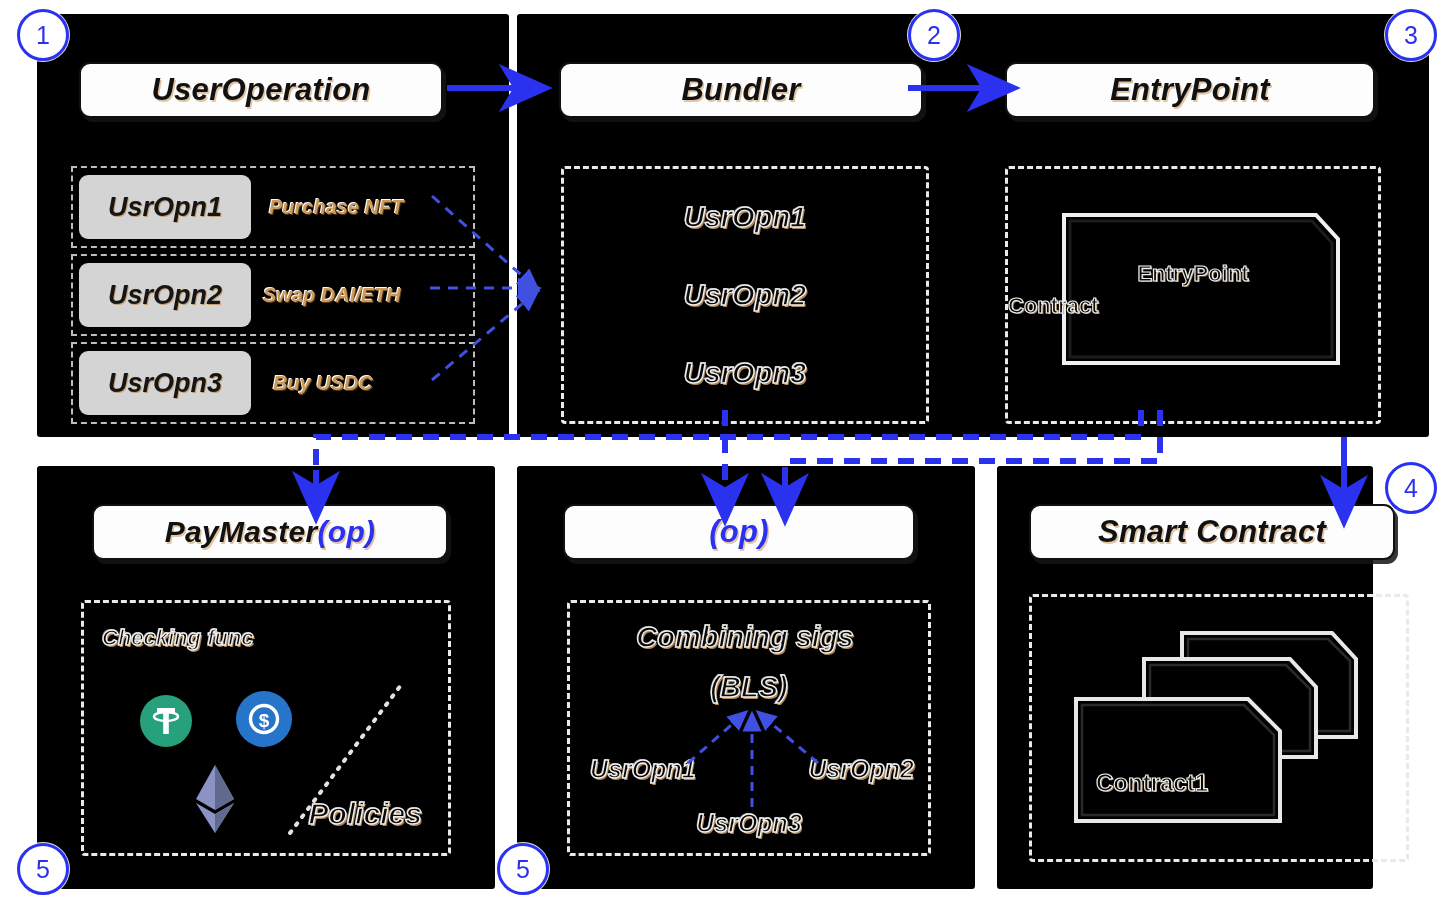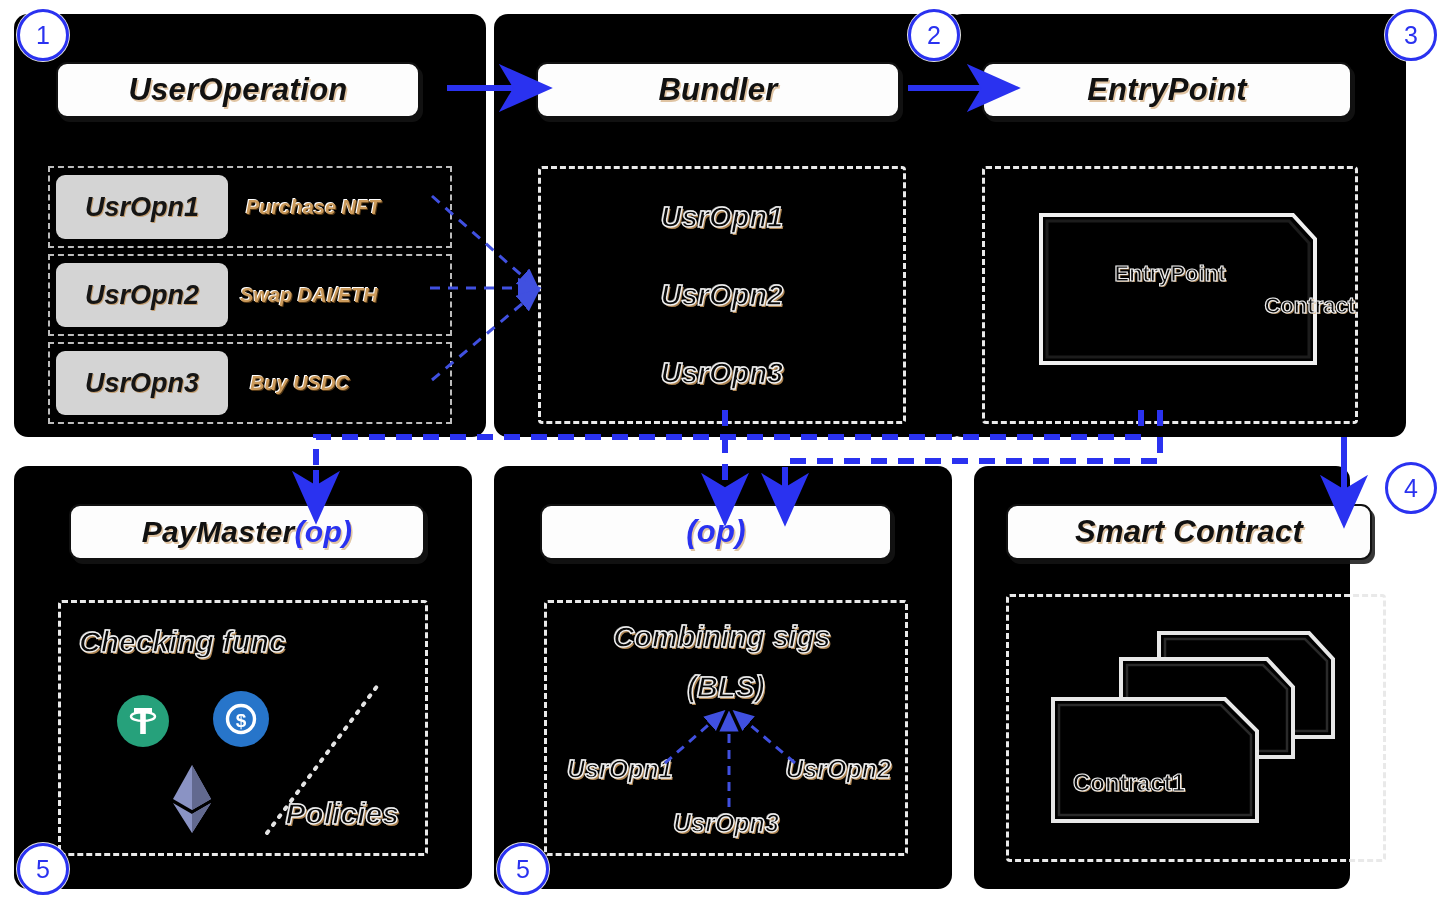--- a/index.html
+++ b/index.html
@@ -5,21 +5,21 @@
 <style>
   html,body{margin:0;padding:0;background:#ffffff;}
   body{
     font-family:"Liberation Sans", sans-serif;
     width:1446px;height:909px;overflow:hidden;position:relative;
   }
   #stage{position:absolute;left:0;top:0;width:1446px;height:909px;background:#ffffff;}
 
   
   .panel{
-    position:absolute;background:#000000;border-radius:14px;
+    position:absolute;background:#000000;border-radius:3px;margin-left:23px;
   }
   .panel-title{
     position:absolute;background:#fdfdfd;border:2px solid #111;
     border-radius:11px;box-shadow:3px 4px 0 rgba(20,20,20,.85);
     display:flex;align-items:center;justify-content:center;
     font-style:italic;font-weight:bold;color:#111;
     letter-spacing:.3px;white-space:nowrap;
   }
   .panel-title .op{color:#2a32f0;font-style:italic;}
   .title-shadowtext{
@@ -126,31 +126,31 @@
     </div>
     <div class="dashbox" style="left:34px;top:152px;width:376px;height:258px;">
 
       <div class="docshape" style="left:50px;top:40px;width:286px;height:160px;">
         <svg width="286" height="160" viewBox="0 0 286 160">
           <path d="M6 154 L6 6 L258 6 L280 30 L280 154 Z" fill="#000" stroke="#f0f0f0" stroke-width="4"></path>
           <path d="M12 148 L12 12 L254 12 L274 34 L274 148 Z" fill="#000" stroke="#1c1c1c" stroke-width="3"></path>
         </svg>
       </div>
       <div class="emboss-plain" style="position:absolute;left:0;right:0;top:92px;text-align:center;font-size:22px;">EntryPoint</div>
-      <div class="emboss-plain" style="position:absolute;left:0;right:0;top:124px;text-align:right;font-size:22px;">Contract</div>
+      <div class="emboss-plain" style="position:absolute;left:0;right:0;top:124px;text-align:left;font-size:22px;">Contract</div>
     </div>
   </div>
 
   <div class="panel" style="left:14px;top:466px;width:458px;height:423px;">
     <div class="panel-title title-shadowtext" style="left:55px;top:38px;width:352px;height:52px;font-size:30px;">
       <span>PayMaster </span>
       <span class="op">(op)</span>
     </div>
     <div class="dashbox" style="left:44px;top:134px;width:370px;height:256px;">
-      <div class="emboss" style="position:absolute;left:18px;top:22px;font-size:30px;">Checking func</div>
+      <div class="emboss" style="position:absolute;left:18px;top:22px;font-size:22px;">Checking func</div>
 
       <div class="coin" style="left:56px;top:92px;width:52px;height:52px;background:#26a17b;">
         <svg width="52" height="52" viewBox="0 0 52 52">
           <rect x="17" y="13" width="18" height="5.5" fill="#fff"></rect>
           <rect x="23.2" y="13" width="5.6" height="26" fill="#fff"></rect>
           <ellipse cx="26" cy="21.5" rx="12" ry="4.4" fill="none" stroke="#fff" stroke-width="2.4"></ellipse>
         </svg>
       </div>
 
       <div class="coin" style="left:152px;top:88px;width:56px;height:56px;background:#2775ca;">

